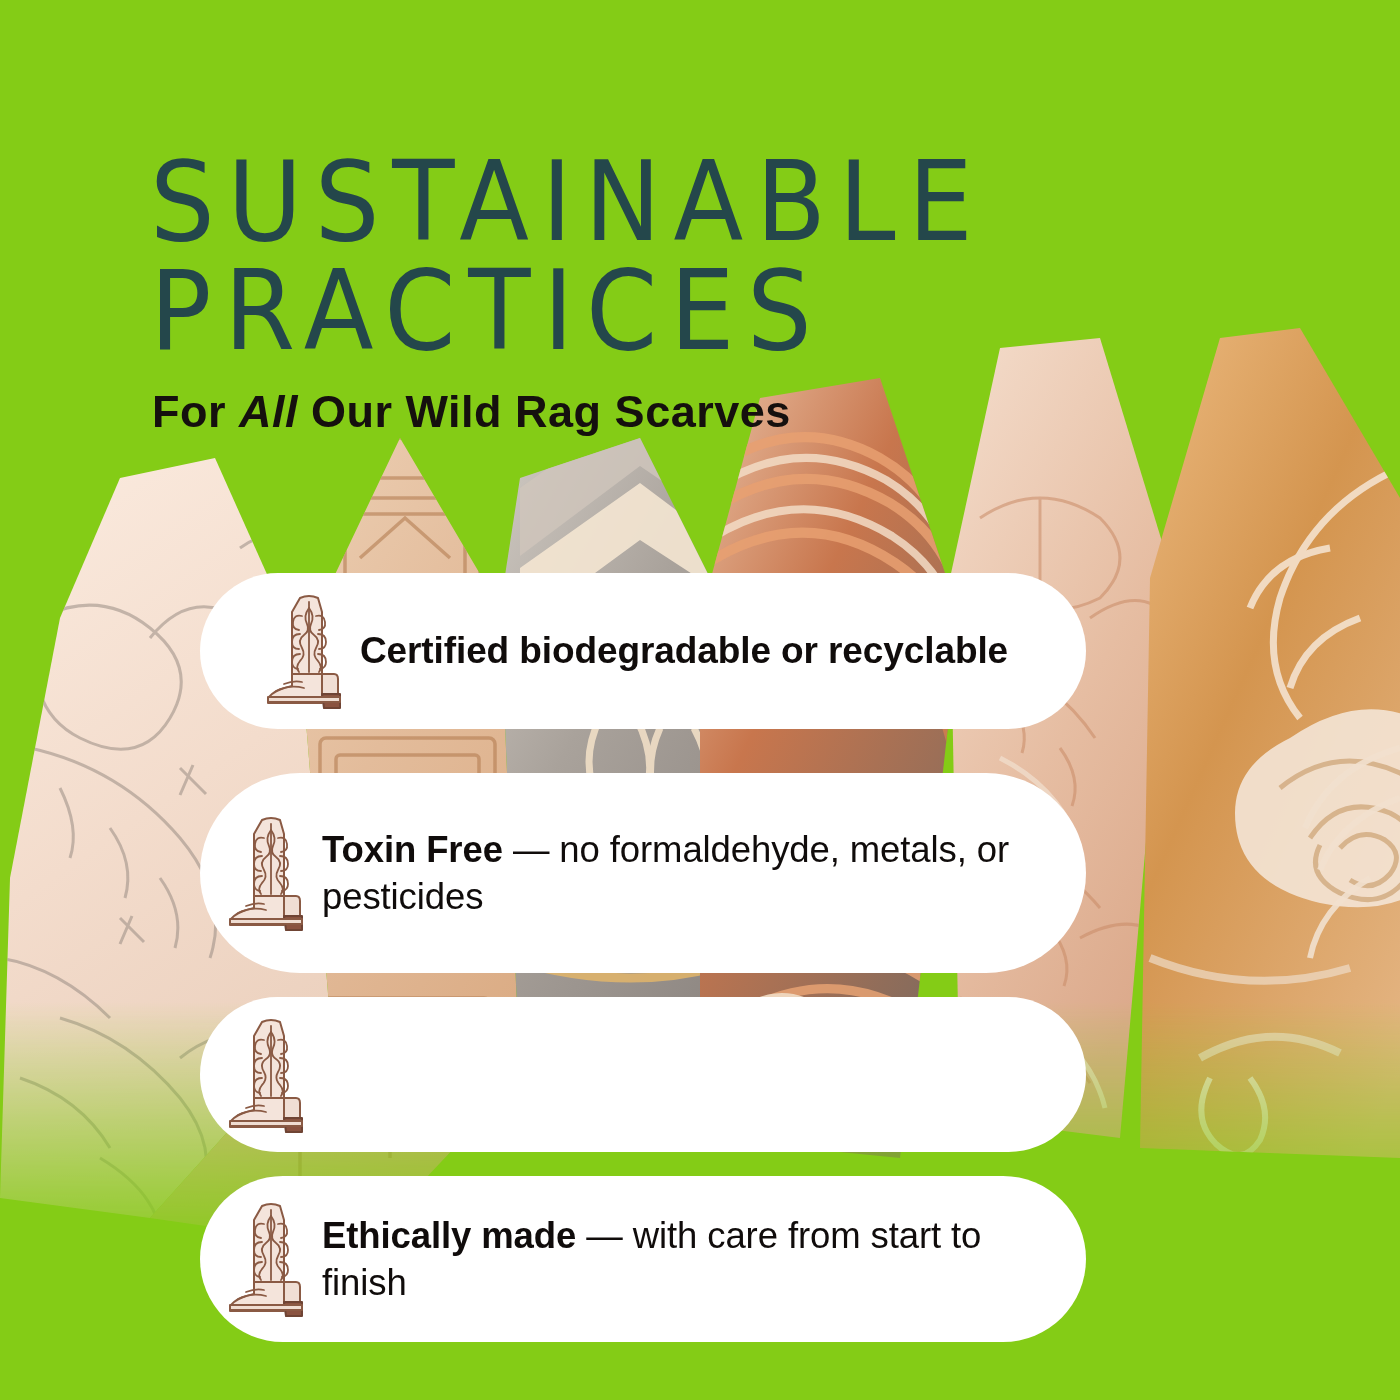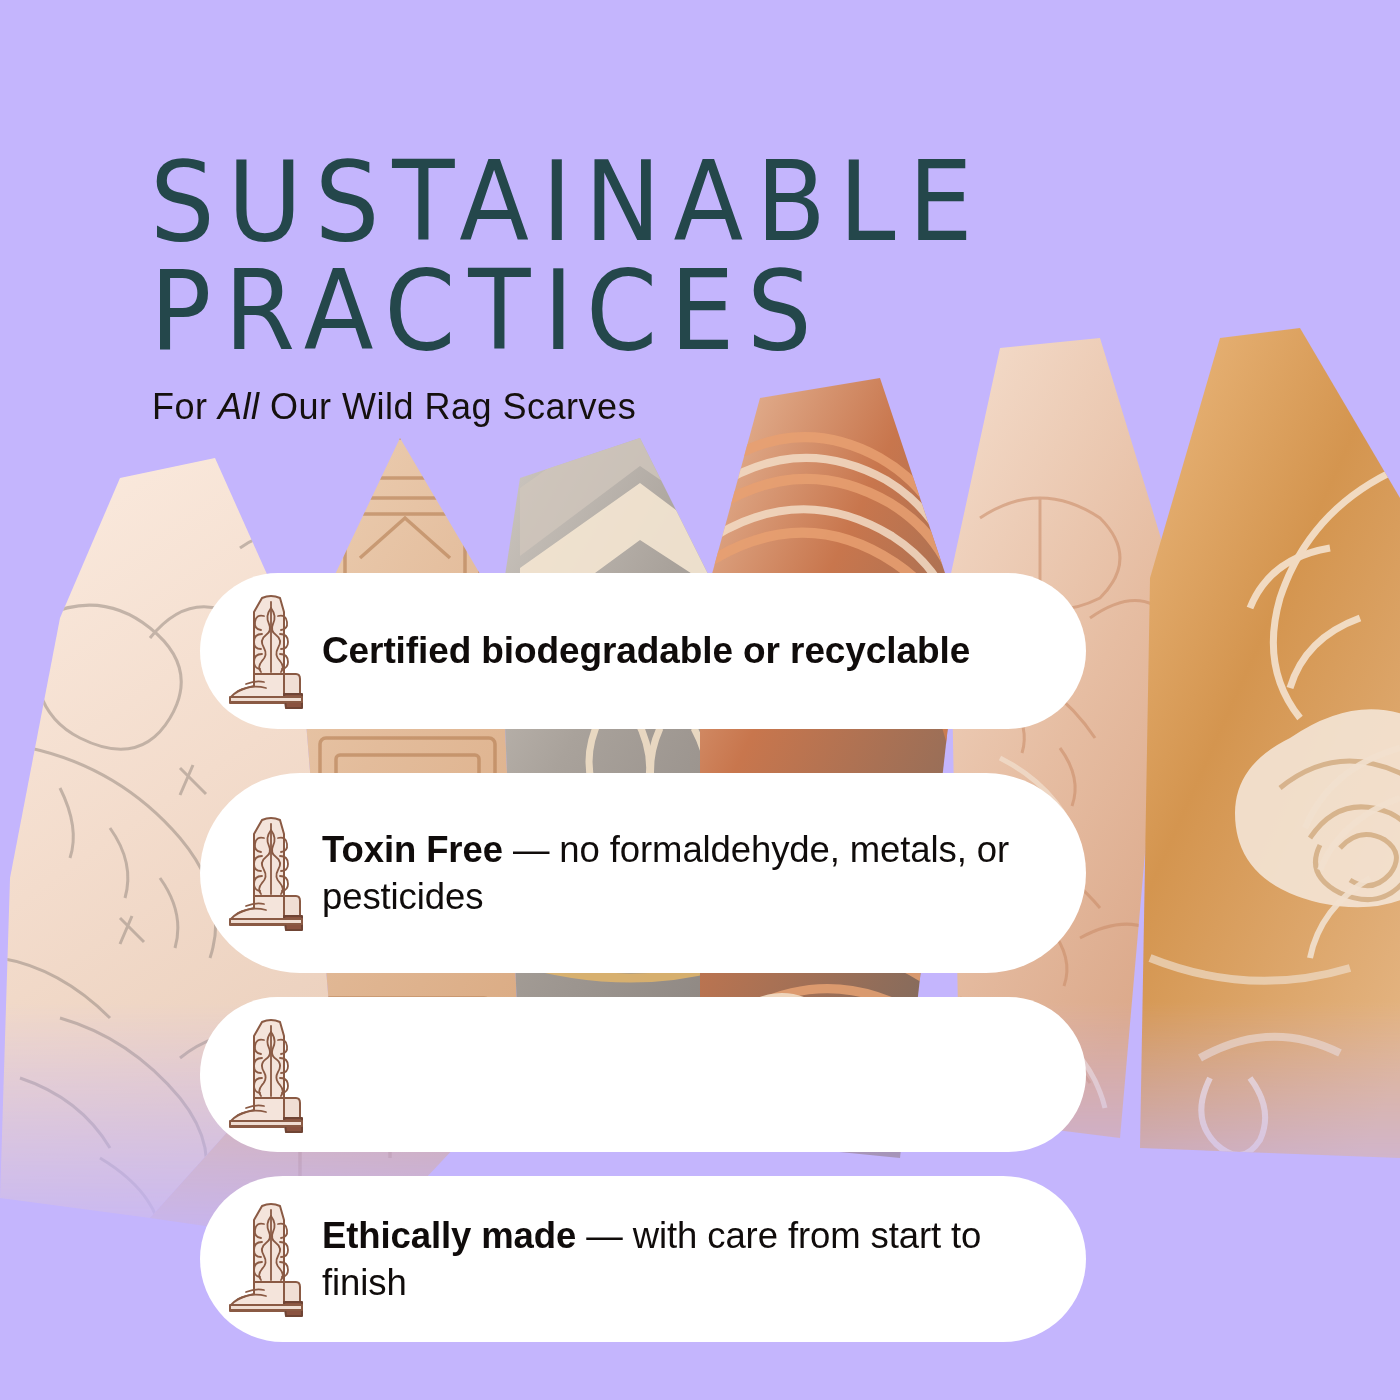--- a/index.html
+++ b/index.html
@@ -13,21 +13,21 @@
   body {
     font-family: "Liberation Sans", sans-serif;
     background: #F0D8CB;
     position: relative;
   }
 
   #stage {
     position: relative;
     width: 1400px;
     height: 1400px;
-    background: #c4b5fd;
+    background: #84cc16;
     overflow: hidden;
   }
 
   
   #scarf-band {
     position: absolute;
     left: 0; top: 318px;
     width: 1400px; height: 950px;
     overflow: hidden;
     z-index: 1;
@@ -52,22 +52,22 @@
     transform: scaleX(0.98) scaleY(1.06);
     transform-origin: left top;
   }
   #title-line-2 { margin-top: 6px; }
 
   #subtitle {
     margin-top: 26px;
     margin-left: 2px;
     color: #15100E;
     font-family: "Liberation Sans", sans-serif;
-    font-weight: 400;
-    font-size: 36px;
+    font-weight: 700;
+    font-size: 45px;
     letter-spacing: 0.5px;
     white-space: nowrap;
   }
   #subtitle .em { font-style: italic; }
 
   
   #cards {
     position: absolute;
     left: 200px; top: 573px;
     width: 886px;
@@ -75,21 +75,21 @@
   }
   .card {
     position: relative;
     background: #FFFFFF;
     border-radius: 999px;
     display: flex;
     align-items: center;
     margin-bottom: 24px;
     padding: 0 40px 0 26px;
   }
-  .card-1 { height: 156px; }
+  .card-1 { height: 156px; justify-content: center; }
   .card-2 { height: 200px; margin-top: 44px; }
   .card-3 { height: 155px; }
   .card-4 { height: 166px; }
 
   .boot-wrap {
     flex: 0 0 auto;
     width: 86px;
     height: 118px;
     margin-right: 10px;
     display: flex;

